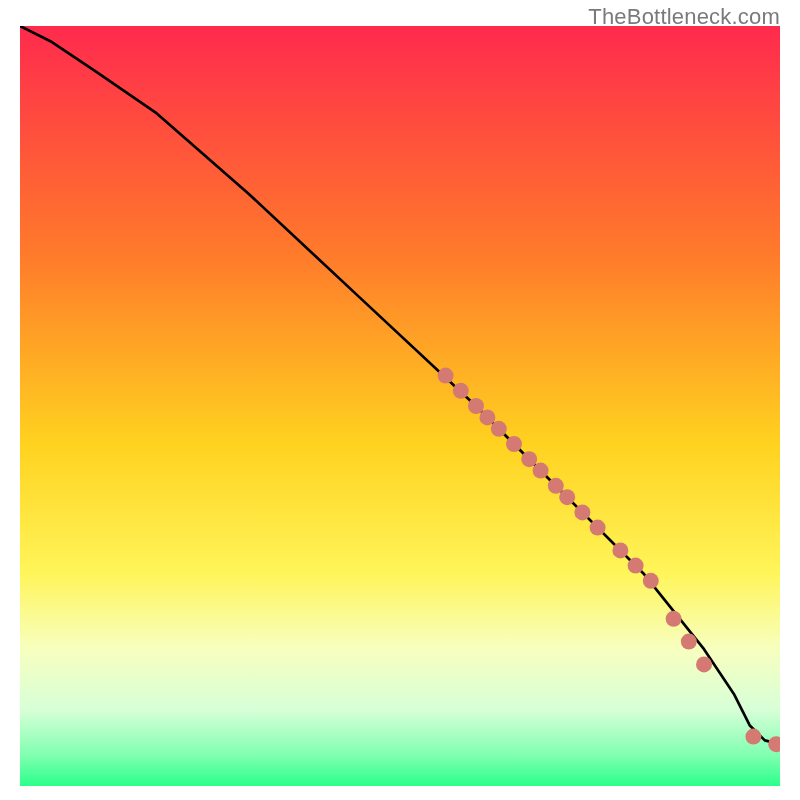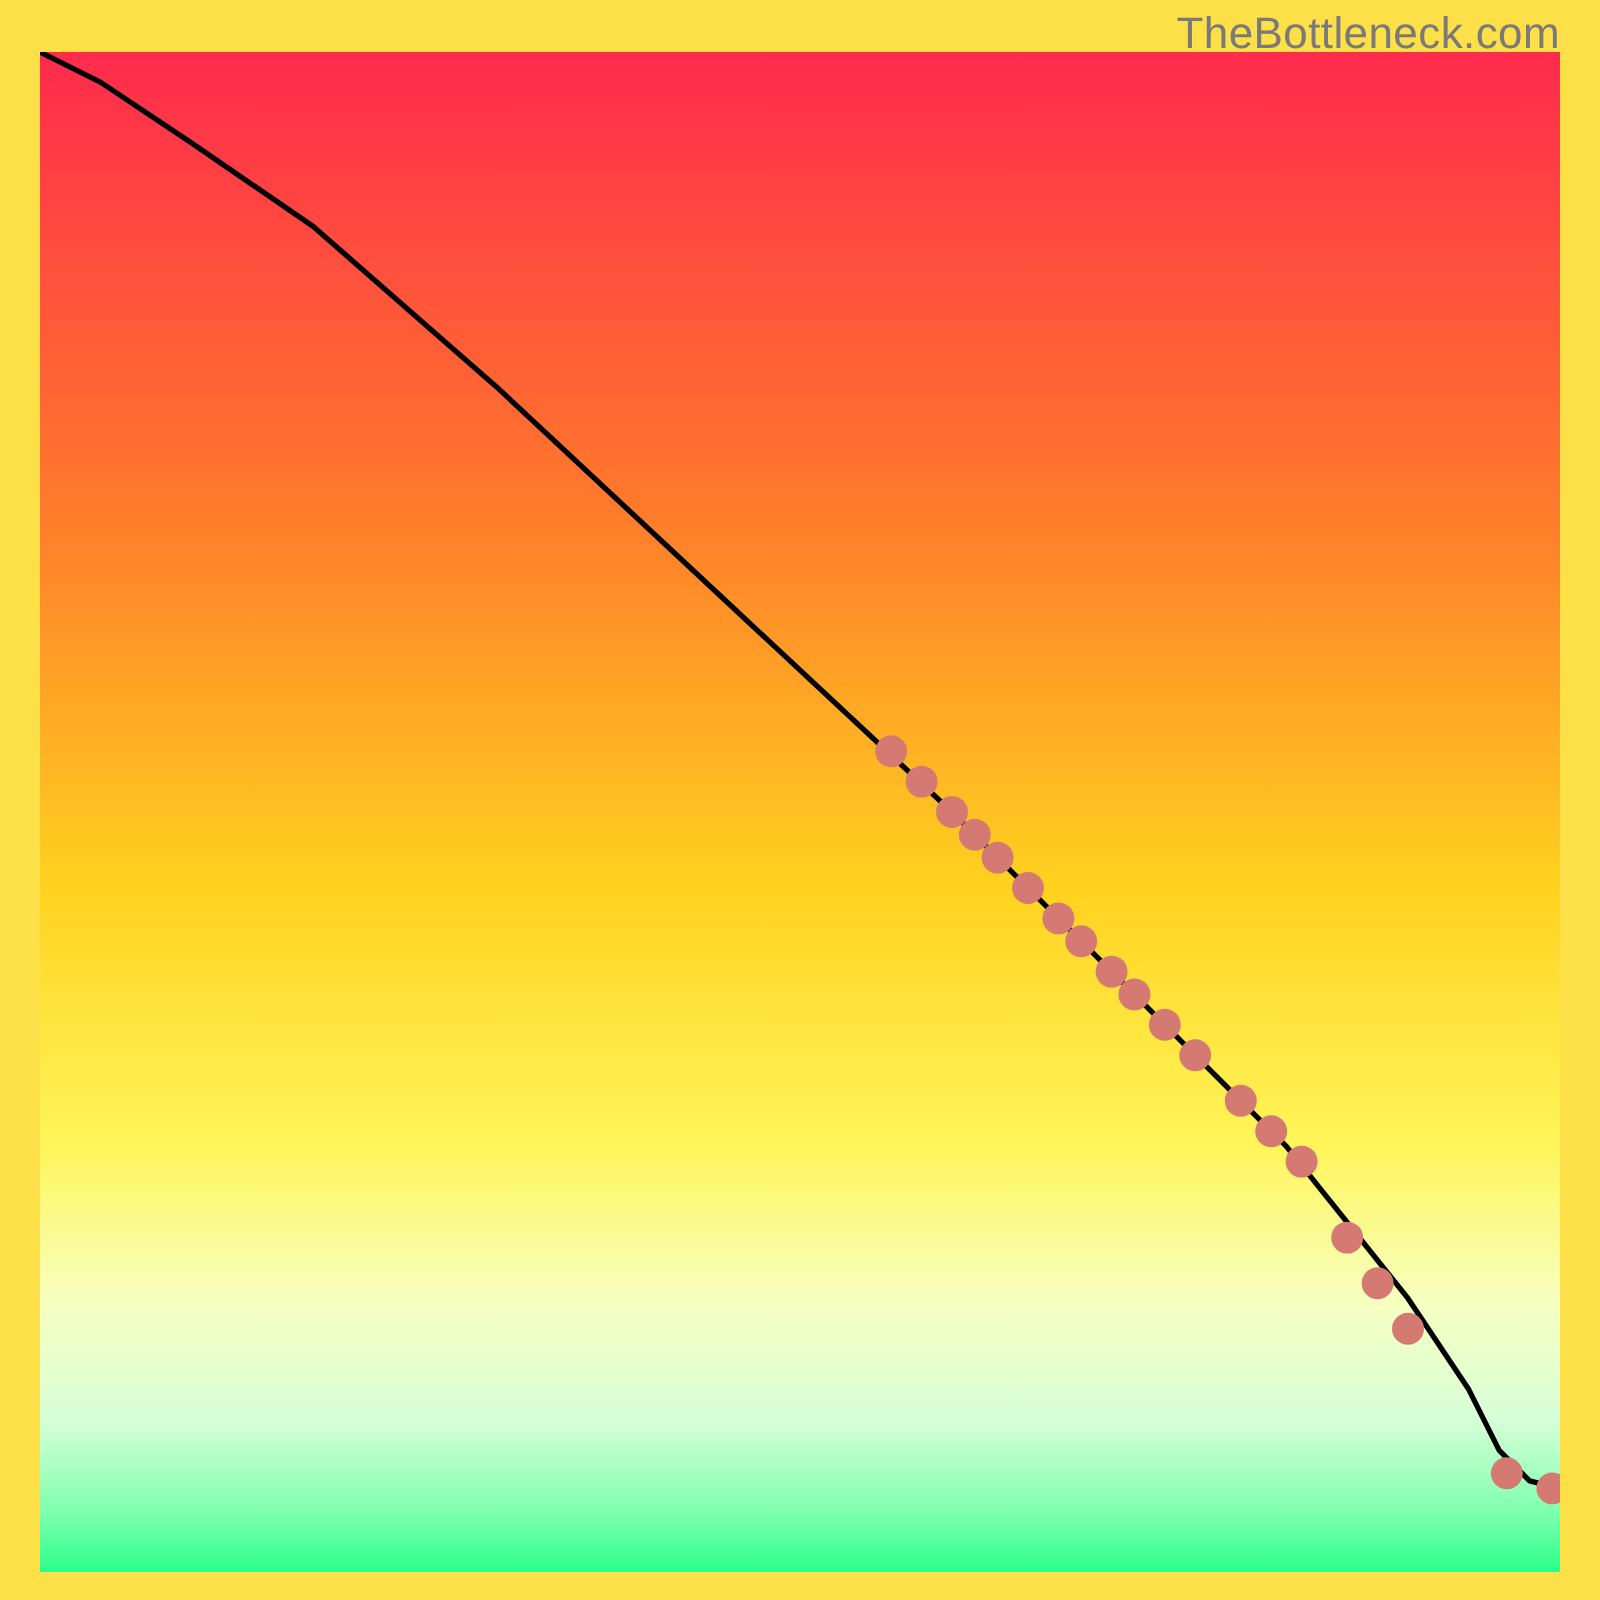--- a/index.html
+++ b/index.html
@@ -8,21 +8,21 @@
     width: 800px;
     height: 800px;
     background: #000;
     font-family: Arial, Helvetica, sans-serif;
     overflow: hidden;
   }
   .outer {
     position: relative;
     width: 800px;
     height: 800px;
-    background: #fde047;
+    background: #ffffff;
   }
   .attribution {
     position: absolute;
     top: 4px;
     right: 20px;
     color: #7a7a7a;
     font-size: 22px;
     font-weight: 500;
     letter-spacing: 0.2px;
   }

